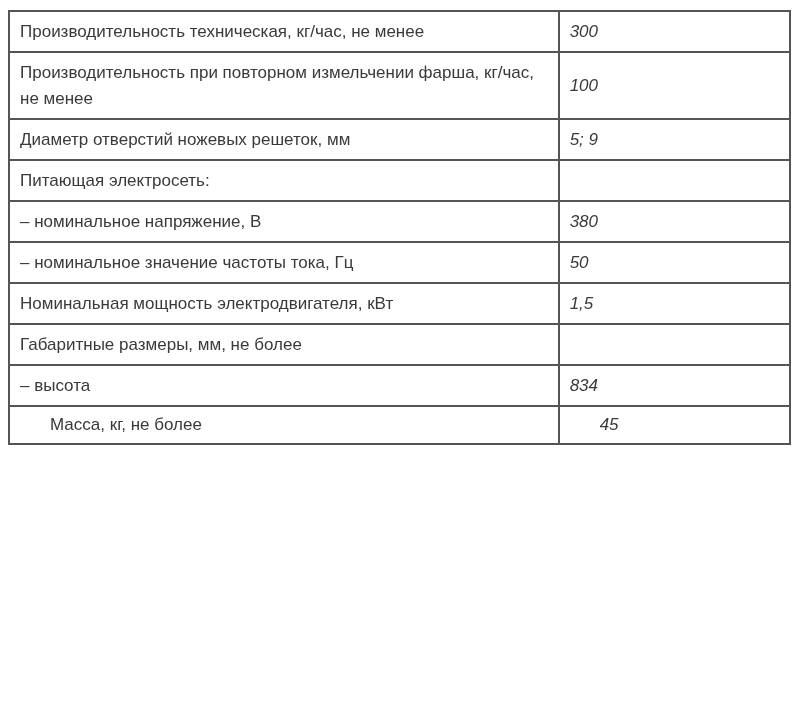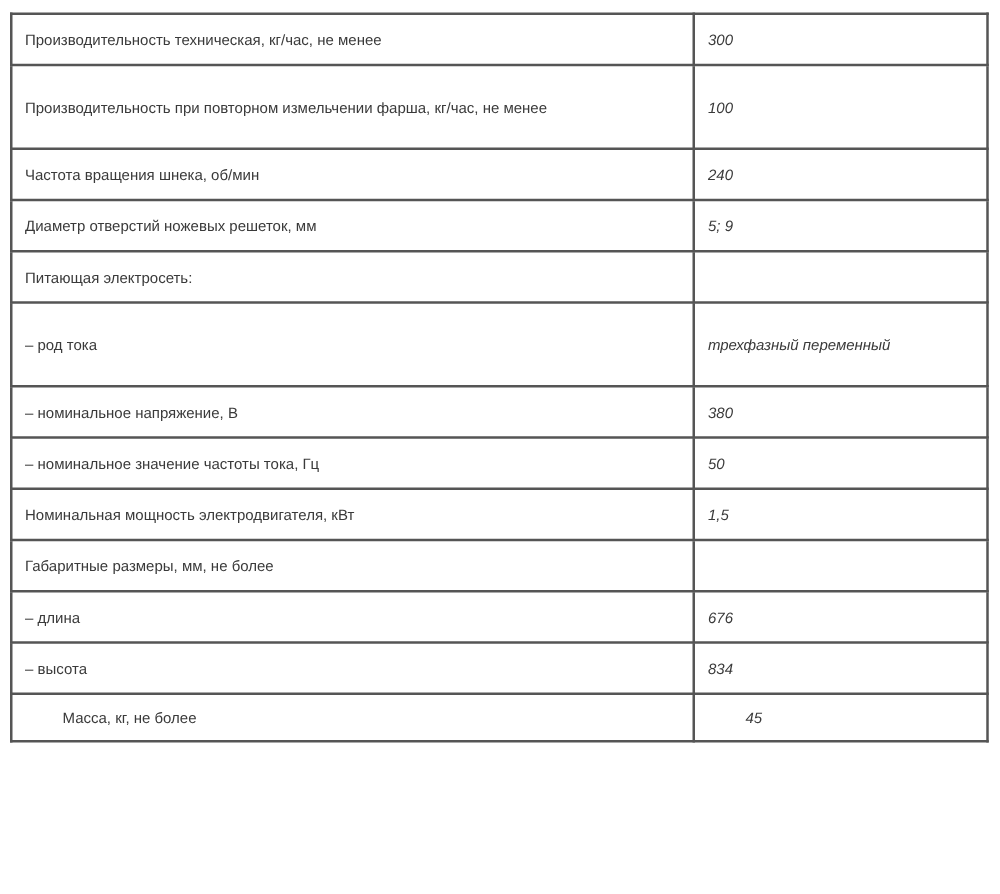--- a/index.html
+++ b/index.html
@@ -1,19 +1,19 @@
 <!DOCTYPE html>
 <html><head>
 <meta charset="utf-8">
 <style>
   html, body { margin:0; padding:0; background:#ffffff; }
   body { width:800px; height:715px; position:relative; overflow:hidden;
          font-family:"Liberation Sans", sans-serif; color:#333333; }
   table.spec { position:absolute; left:8px; top:10px; width:783px;
-               border-collapse:collapse; font-size:12px; }
+               border-collapse:collapse; font-size:17px; }
   table.spec td { border:2px solid #555555; padding:0 10px; vertical-align:middle;
                   line-height:26px; color:#3a3a3a; }
   td.param { width:542px; }
   td.value { width:199px;font-style:italic; }
   tr.h43 td { height:39px; }
   tr.h69 td { height:65px; }
   tr.last td { height:36px;padding-left:40px; }
 </style>
 </head>
 <body>
@@ -22,56 +22,44 @@
   <tbody>
     <tr class="h43">
       <td class="param">Производительность техническая, кг/час, не менее</td>
       <td class="value">300</td>
     </tr>
     <tr class="h69">
       <td class="param">Производительность при повторном измельчении фарша, кг/час, не менее</td>
       <td class="value">100</td>
     </tr>
     <tr class="h43">
-      <td class="param">Частота вращения шнека, об/мин</td>
-      <td class="value">240</td>
-    </tr>
-    <tr class="h43">
       <td class="param">Диаметр отверстий ножевых решеток, мм</td>
       <td class="value">5; 9</td>
     </tr>
     <tr class="h43">
       <td class="param">Питающая электросеть:</td>
       <td class="value"></td>
-    </tr>
-    <tr class="h69">
-      <td class="param">– род тока</td>
-      <td class="value">трехфазный переменный</td>
     </tr>
     <tr class="h43">
       <td class="param">– номинальное напряжение, В</td>
       <td class="value">380</td>
     </tr>
     <tr class="h43">
       <td class="param">– номинальное значение частоты тока, Гц</td>
       <td class="value">50</td>
     </tr>
     <tr class="h43">
       <td class="param">Номинальная мощность электродвигателя, кВт</td>
       <td class="value">1,5</td>
     </tr>
     <tr class="h43">
       <td class="param">Габаритные размеры, мм, не более</td>
       <td class="value"></td>
     </tr>
     <tr class="h43">
-      <td class="param">– длина</td>
-      <td class="value">676</td>
-    </tr>
-    <tr class="h43">
       <td class="param">– высота</td>
       <td class="value">834</td>
     </tr>
     <tr class="last">
       <td class="param">Масса, кг, не более</td>
       <td class="value">45</td>
     </tr>
   </tbody>
 </table>
 

